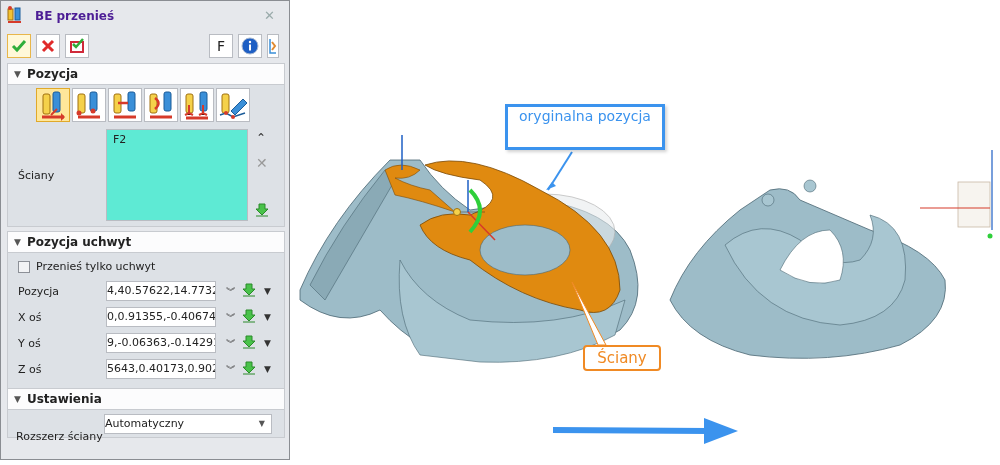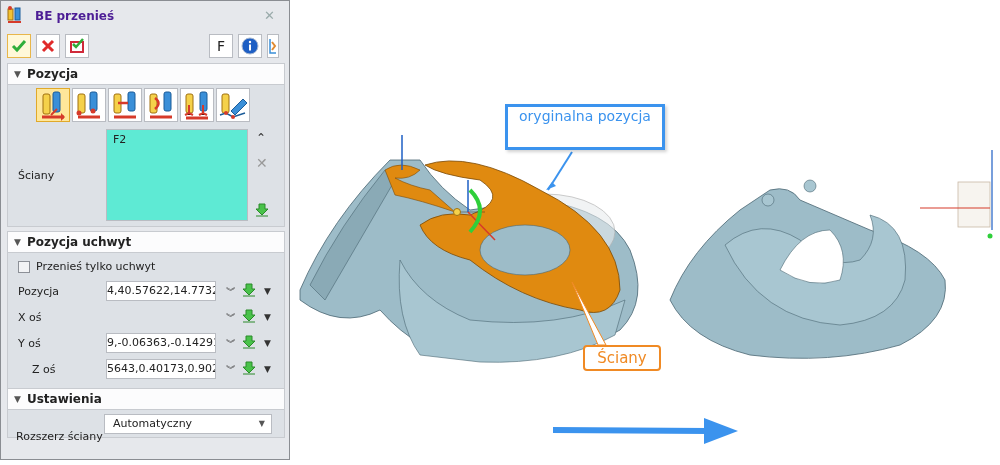--- a/index.html
+++ b/index.html
@@ -45,21 +45,21 @@
     .field {
       position: absolute; left: 98px; width: 110px; height: 20px; background: #fff; border: 1px solid #b9bcc2;
       font-size: 11px; line-height: 18px; padding-right: 3px; text-align: right; overflow: hidden; white-space: nowrap;
     }
     .dbl { position: absolute; left: 218px; font-size: 10px; color: #444; cursor: pointer; }
     .pick { position: absolute; left: 234px; cursor: pointer; }
     .drop { position: absolute; left: 256px; font-size: 9px; color: #333; cursor: pointer; }
     .checkbox { position: absolute; width: 12px; height: 12px; border: 1px solid #8c9097; background: #f2f3f5; cursor: pointer; }
     .select {
       position: absolute; left: 96px; top: 28px; width: 168px; height: 20px; background: #fff; border: 1px solid #b9bcc2;
-      font-size: 11px; line-height: 18px; padding-left: 8px; cursor: pointer;
+      font-size: 11px; line-height: 18px; padding-left: 0; cursor: pointer;
     }
     .select .caret { position: absolute; right: 6px; top: 0; font-size: 8px; color: #555; }
     .viewport { position: absolute; left: 291px; top: 0; width: 709px; height: 465px; }
     .callout-blue {
       position: absolute; left: 505px; top: 104px; width: 160px; height: 46px; background: #fff;
       border: 3px solid #3b93ee; color: #3b93ee; font-size: 14px; text-align: center; line-height: 19px;
       padding-top: 0; box-shadow: 2px 2px 3px rgba(0,0,0,0.18);
     }
     .callout-orange {
       position: absolute; left: 583px; top: 345px; width: 78px; height: 26px; background: #fff;
@@ -198,37 +198,38 @@
     <span class="lbl" style="left:10px; top:32px">Pozycja</span>
     <div class="field" style="top:28px">4,40.57622,14.77323</div>
     <span class="dbl" style="top:31px">︾</span>
     <span class="pick" style="top:30px"><svg width="14" height="14" viewBox="0 0 14 14">
           <path d="M4 1 L10 1 L10 6 L13 6 L7 12 L1 6 L4 6 Z" fill="#49c24a" stroke="#2a8a2a"></path>
           <path d="M1 13 L13 13" stroke="#2a8a2a"></path>
         </svg></span>
     <span class="drop" style="top:33px">▼</span>
 
     <span class="lbl" style="left:10px; top:58px">X oś</span>
+    <div class="field" style="top:54px">0,0.91355,-0.40674</div>
     <span class="dbl" style="top:57px">︾</span>
     <span class="pick" style="top:56px"><svg width="14" height="14" viewBox="0 0 14 14">
           <path d="M4 1 L10 1 L10 6 L13 6 L7 12 L1 6 L4 6 Z" fill="#49c24a" stroke="#2a8a2a"></path>
           <path d="M1 13 L13 13" stroke="#2a8a2a"></path>
         </svg></span>
     <span class="drop" style="top:59px">▼</span>
 
     <span class="lbl" style="left:10px; top:84px">Y oś</span>
     <div class="field" style="top:80px">9,-0.06363,-0.14291</div>
     <span class="dbl" style="top:83px">︾</span>
     <span class="pick" style="top:82px"><svg width="14" height="14" viewBox="0 0 14 14">
           <path d="M4 1 L10 1 L10 6 L13 6 L7 12 L1 6 L4 6 Z" fill="#49c24a" stroke="#2a8a2a"></path>
           <path d="M1 13 L13 13" stroke="#2a8a2a"></path>
         </svg></span>
     <span class="drop" style="top:85px">▼</span>
 
-    <span class="lbl" style="left:24px; top:110px">Z oś</span>
+    <span class="lbl" style="left:10px; top:110px">Z oś</span>
     <div class="field" style="top:106px">5643,0.40173,0.9023</div>
     <span class="dbl" style="top:109px">︾</span>
     <span class="pick" style="top:108px"><svg width="14" height="14" viewBox="0 0 14 14">
           <path d="M4 1 L10 1 L10 6 L13 6 L7 12 L1 6 L4 6 Z" fill="#49c24a" stroke="#2a8a2a"></path>
           <path d="M1 13 L13 13" stroke="#2a8a2a"></path>
         </svg></span>
     <span class="drop" style="top:111px">▼</span>
   </div>
 
   <div class="section-header" style="top:387px">

